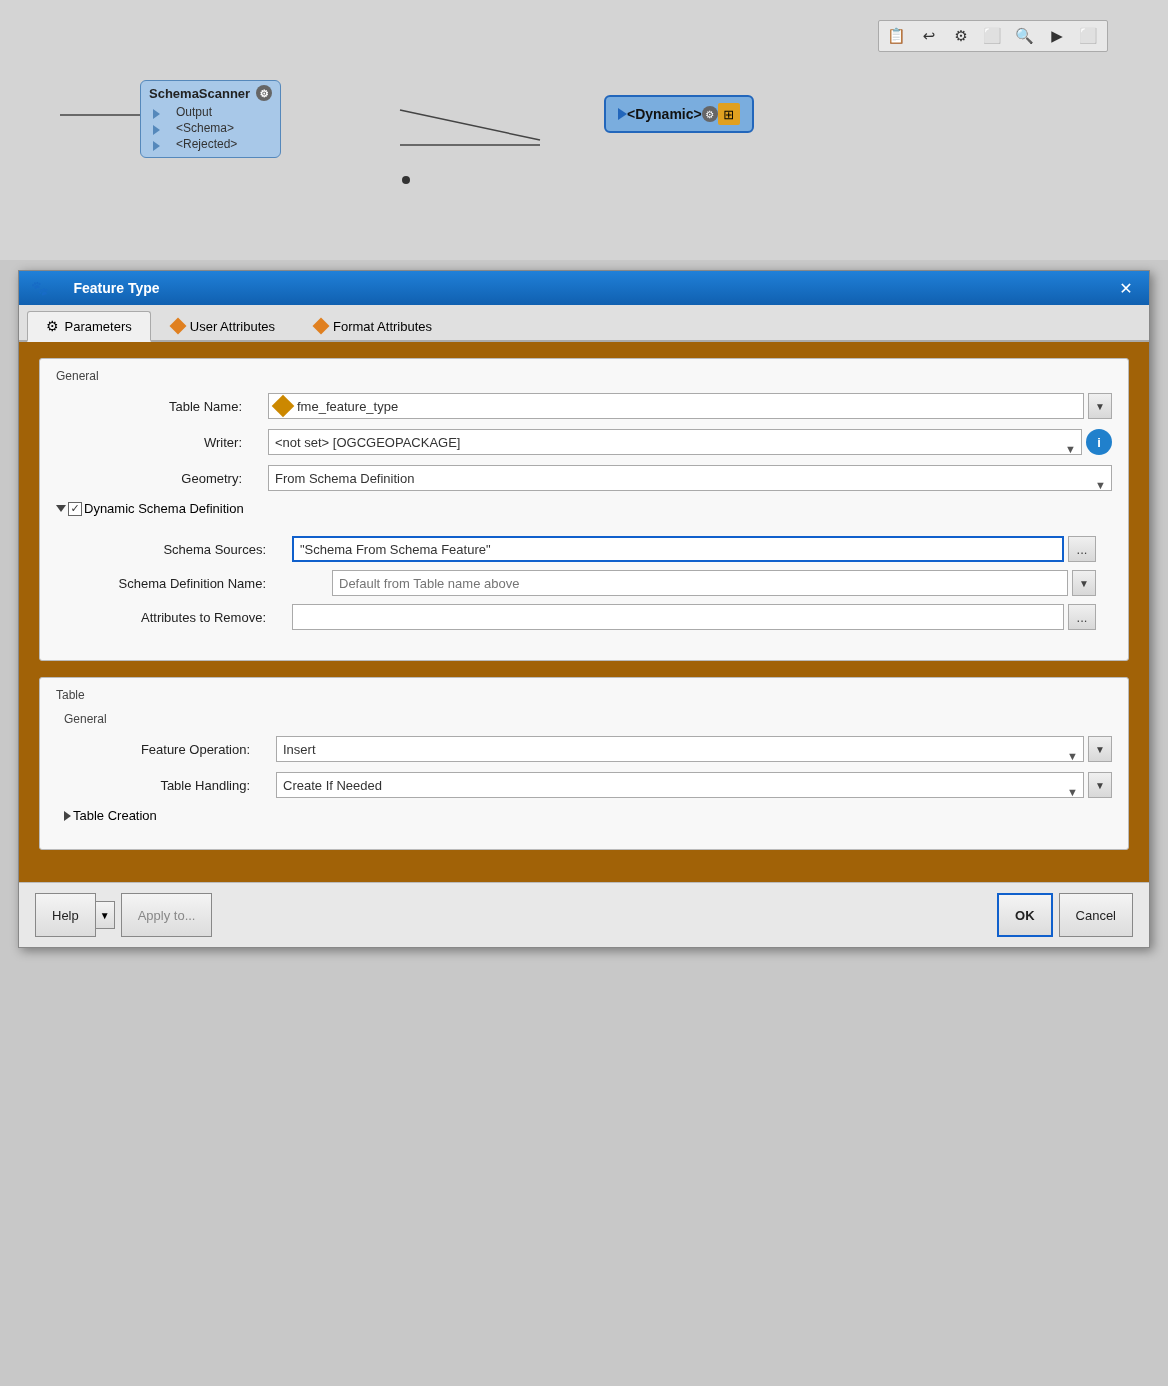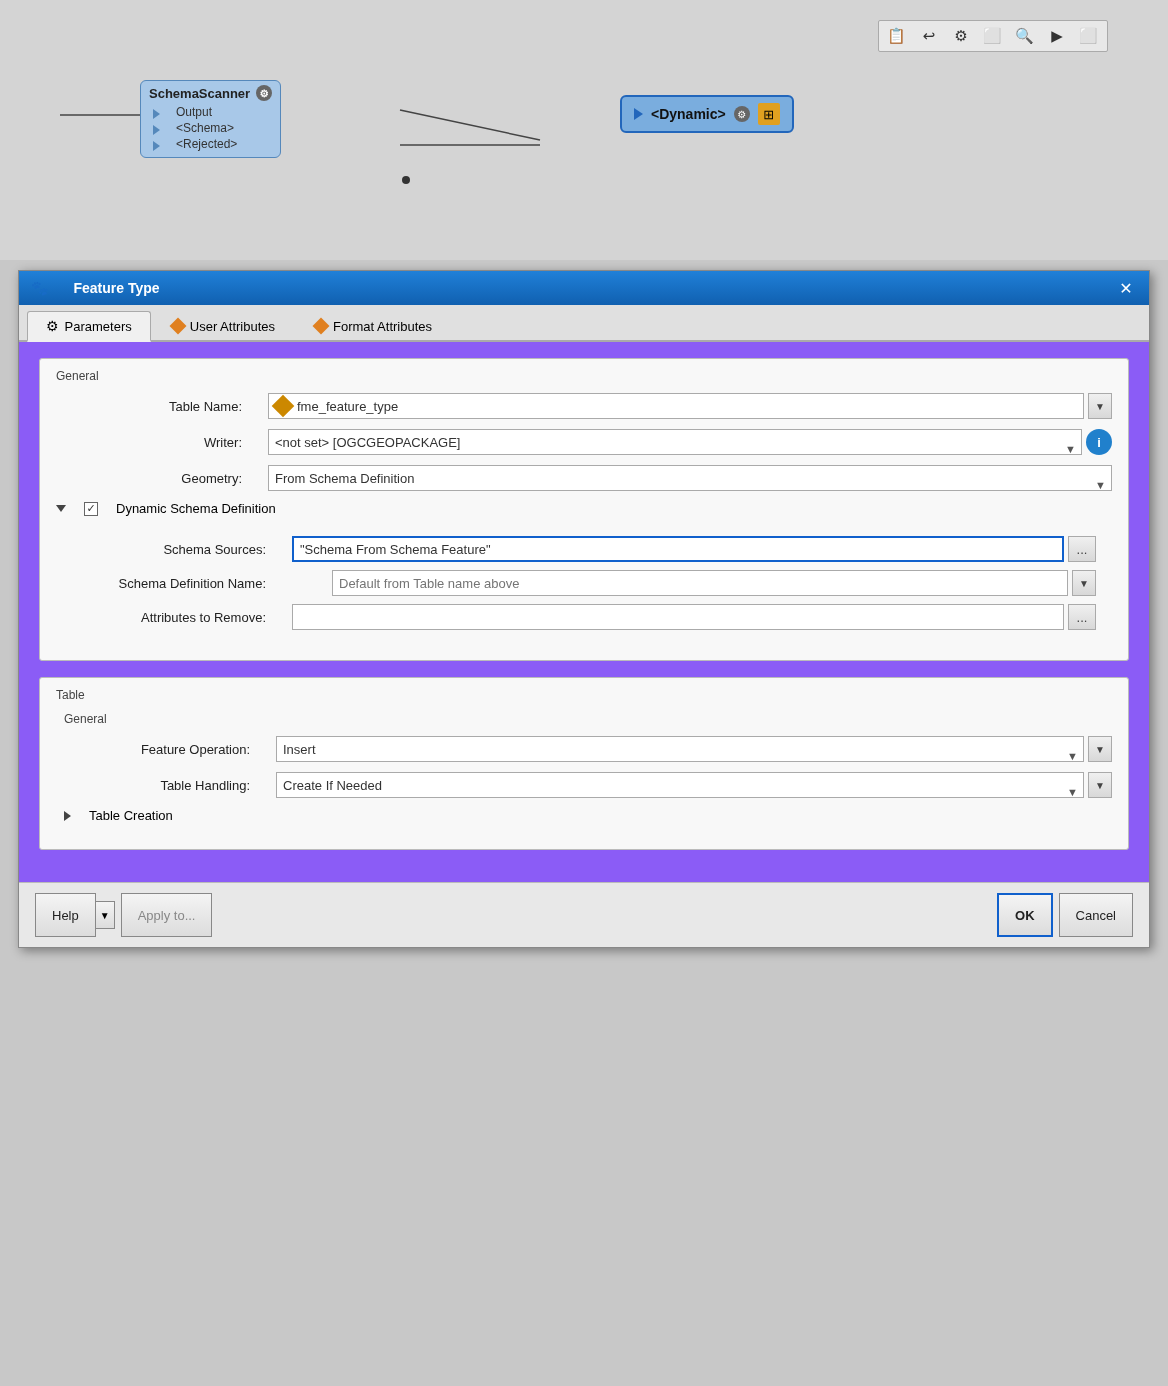--- a/index.html
+++ b/index.html
@@ -87,22 +87,21 @@
     }
 
     
     .dynamic-node {
       background: #7aadde;
       border: 2.5px solid #2266bb;
       border-radius: 6px;
       padding: 6px 12px;
       display: flex;
       align-items: center;
-      gap: 8px;
-      margin-left: 80px;
+      margin-left: 64px;
       margin-top: -10px;
     }
     .dynamic-label {
       font-size: 14px;
       font-weight: 600;
       color: #111;
     }
     .small-triangle {
       width: 0; height: 0;
       border-top: 6px solid transparent;
@@ -194,21 +193,21 @@
       transform: rotate(45deg);
       display: inline-block;
     }
     .tab-gear {
       font-size: 14px;
     }
 
     
     .dialog-body {
       padding: 16px 20px;
-      background: #8b5cf6;
+      background: #a16207;
     }
 
     
     .section-group {
       border: 1px solid #bbb;
       border-radius: 3px;
       margin-bottom: 16px;
       background: #f8f8f8;
       padding: 10px 16px 14px 16px;
     }
@@ -355,21 +354,21 @@
     }
     .table-name-text {
       font-size: 13px;
       color: #333;
     }
 
     
     .collapsible-header {
       display: flex;
       align-items: center;
-      gap: 18px;
+      gap: 2px;
       margin-bottom: 12px;
       cursor: pointer;
     }
     .collapse-arrow {
       width: 0; height: 0;
       border-left: 5px solid transparent;
       border-right: 5px solid transparent;
       border-top: 7px solid #444;
       display: inline-block;
     }

